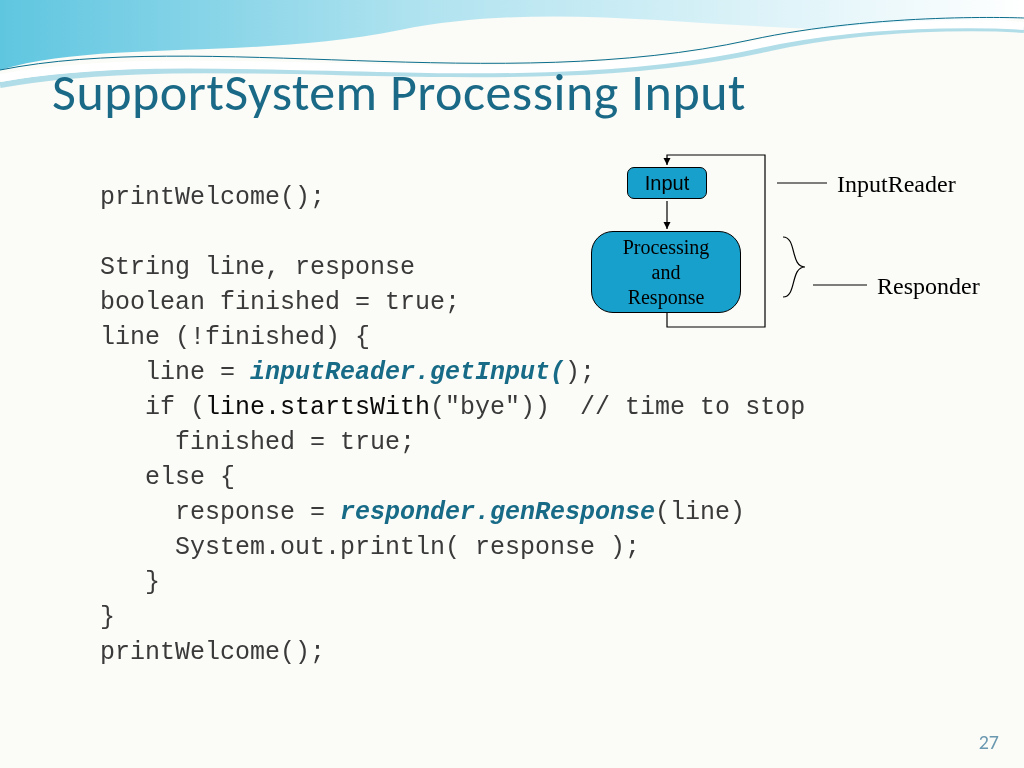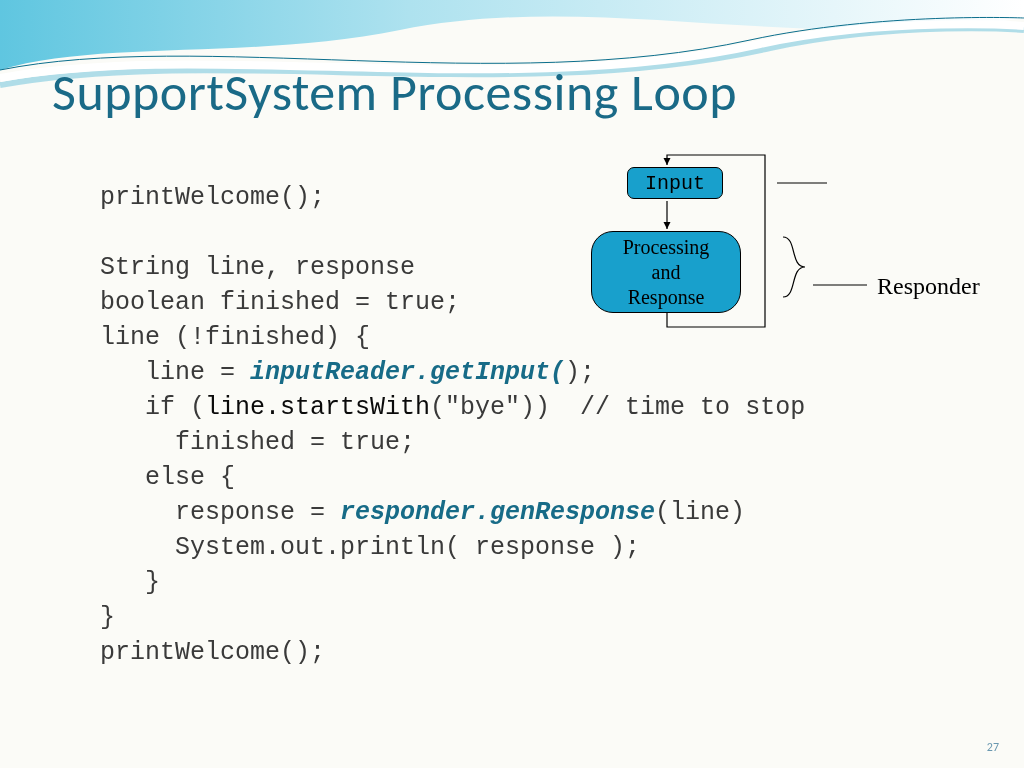--- a/index.html
+++ b/index.html
@@ -44,29 +44,29 @@
     top: 145px;
     left: 565px;
     width: 430px;
     height: 210px;
     z-index: 3;
   }
   .box-input {
     position: absolute;
     top: 22px;
     left: 62px;
-    width: 96px;
+    width: 80px;
     height: 32px;
     background: #18a0cc;
     border: 1.5px solid #000;
     border-radius: 7px;
     display: flex;
     align-items: center;
     justify-content: center;
-    font-family: Liberation Mono, monospace;
+    font-family: Liberation Sans, sans-serif;
     font-size: 20px;
   }
   .box-proc {
     position: absolute;
     top: 86px;
     left: 26px;
     width: 150px;
     height: 82px;
     background: #18a0cc;
     border: 1.5px solid #000;
@@ -91,21 +91,21 @@
     position: absolute;
     top: 128px;
     left: 312px;
     font-family: "Times New Roman", serif;
     font-size: 24px;
   }
   .page-num {
     position: absolute;
     bottom: 14px;
     right: 25px;
-    font-size: 12px;
+    font-size: 20px;
     color: #6a98b0;
     font-family: "Calibri", sans-serif;
   }
 </style>
 </head>
 <body>
 
 <svg class="wave-bg" viewBox="0 0 1024 160">
   <defs>
     <linearGradient id="g1" x1="0" y1="0" x2="1" y2="0">
@@ -113,21 +113,21 @@
       <stop offset="40%" stop-color="#aee2ef"></stop>
       <stop offset="100%" stop-color="#ffffff"></stop>
     </linearGradient>
   </defs>
   <path d="M0,0 L1024,0 L1024,18 C800,55 600,-10 400,30 C250,60 100,40 0,70 Z" fill="url(#g1)"></path>
   <path d="M0,70 C200,30 500,95 750,40 C880,12 1024,18 1024,18" fill="none" stroke="#0b6e8c" stroke-width="1"></path>
   <path d="M0,85 C220,45 520,105 770,48 C900,20 1024,30 1024,30" fill="none" stroke="#7fcadd" stroke-width="6" opacity="0.6"></path>
   <path d="M0,78 C210,40 510,100 760,44 C890,16 1024,26 1024,26" fill="none" stroke="#ffffff" stroke-width="8"></path>
 </svg>
 
-<div class="title">SupportSystem Processing Loop</div>
+<div class="title">SupportSystem Processing Input</div>
 
 <div class="code-block"><span>printWelcome();</span>
 <span></span>
 <span>String line, response</span>
 <span>boolean finished = true;</span>
 <span>line (!finished) {</span>
 <span>   line = </span><span class="hi">inputReader.getInput(</span><span>);</span>
 <span>   if (</span><span class="hib">line.startsWith</span><span>("bye"))  // time to stop</span>
 <span>     finished = true;</span>
 <span>   else {</span>
@@ -153,16 +153,17 @@
 
     <path d="M218,92 C232,92 225,122 240,122 C225,122 232,152 218,152" fill="none" stroke="#000" stroke-width="1.2"></path>
     <line x1="248" y1="140" x2="302" y2="140" stroke="#000" stroke-width="1.2"></line>
   </svg>
   <div class="box-input">Input</div>
   <div class="box-proc">
     <span>Processing</span>
     <span>and</span>
     <span>Response</span>
   </div>
+  <div class="label-ir">InputReader</div>
   <div class="label-rs">Responder</div>
 </div>
 
 <div class="page-num">27</div>
 
 </body></html>

